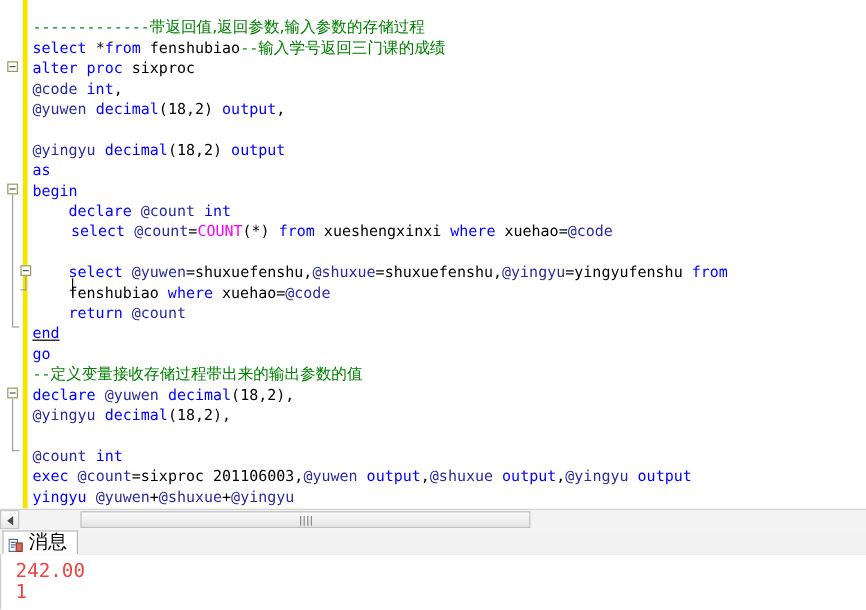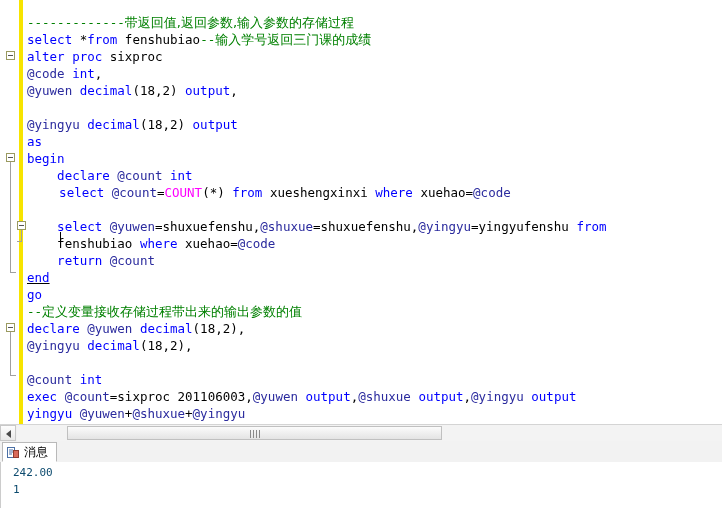--- a/index.html
+++ b/index.html
@@ -110,34 +110,34 @@
     border-bottom:1px solid #b9b9b9;
   }
   .tab{
     position:absolute;left:2px;top:1px;height:20px;
     background:#ffffff;
     border:1px solid #b9b9b9;border-bottom:1px solid #ffffff;
     box-sizing:border-box;
     padding:0 8px 0 4px;
     display:flex;align-items:center;gap:4px;
     font-family:"DejaVu Sans","Liberation Sans",sans-serif;
-    font-size:12px;color:#000000;
+    font-size:16px;color:#000000;
   }
   .tab-icon{
     position:relative;width:13px;height:13px;display:inline-block;
   }
   .msgpane{
     position:absolute;left:0;top:21px;width:722px;height:46px;
     background:#ffffff;
     border-left:1px solid #cccccc;
   }
   .msgline{
     position:absolute;left:12px;
     font-family:"DejaVu Sans Mono","Liberation Mono",monospace;
-    font-size:11px;color:#0c4a6e;white-space:pre;
+    font-size:16px;color:#ef4444;white-space:pre;
   }
 </style>
 </head>
 <body>
 
 <div id="app">
 
   <div class="editor">
 
     <div class="gutter-indent"></div>

